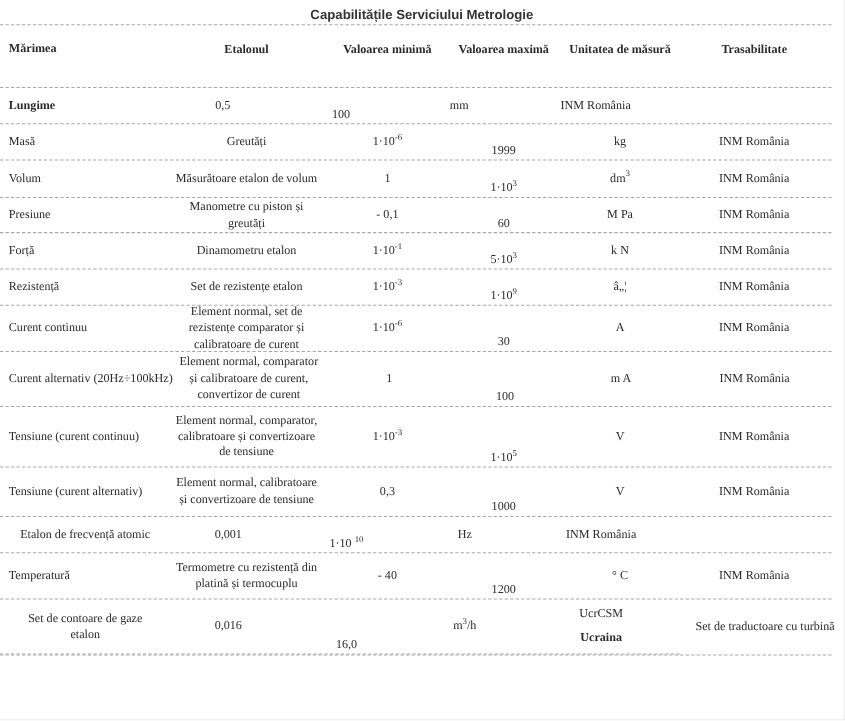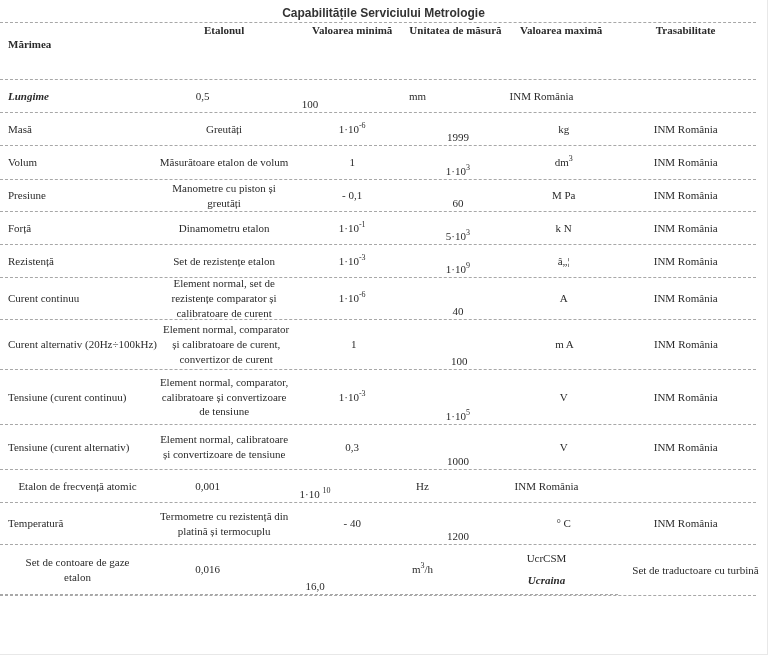--- a/index.html
+++ b/index.html
@@ -18,22 +18,22 @@
   .c{display:flex;align-items:center;justify-content:center;text-align:center;box-sizing:border-box;line-height:1.35;}
   .c1{width:150px;}
   .c2{width:155px;padding:0 12px;}
   .c3{width:105px;}
   .c4{width:110px;align-items:flex-end;}
   .c5{width:105px;}
   .c6{width:143px;}
   .marime{justify-content:flex-start;text-align:left;padding-left:8px;white-space:nowrap;}
   .hc{white-space:nowrap;}
   .hc-marime{align-items:flex-start;padding-top:14px;}
-  .hc-low{align-items:flex-start;padding-bottom:11px;}
-  .bold{font-weight:bold;font-style:italic;}
+  .hc-low{align-items:center;padding-bottom:11px;}
+  .bold{font-weight:bold;}
   sup{font-size:8px;line-height:0;}
   .h32{height:32px;}.h33{height:33px;}.h34{height:34px;}.h42{height:42px;}
   .h45{height:45px;}.h50{height:50px;}.h55{height:55px;}
   .debit-group{display:flex;border-bottom:1px dashed #a8a8a8;box-sizing:border-box;}
   .dg-right{flex:1;display:flex;flex-direction:row;}
   .subrow{display:flex;height:50px;box-sizing:border-box;}
   .sr1{border-bottom:1px dashed #a8a8a8;}
   .tras2{flex-direction:column;gap:7px;}
 </style>
 </head>
@@ -47,26 +47,26 @@
     <div class="header-row">
       <div class="c c1 marime hc hc-marime">
           <span>Mărimea</span>
         </div>
       <div class="c c2 hc hc-low">
           <span>Etalonul</span>
         </div>
       <div class="c c3 hc hc-low">
           <span>Valoarea minimă</span>
         </div>
+      <div class="c c4 hc hc-low">
+          <span>Valoarea maximă</span>
+        </div>
       <div class="c c5 hc hc-low">
           <span>Unitatea de măsură</span>
         </div>
-      <div class="c c4 hc hc-low">
-          <span>Valoarea maximă</span>
-        </div>
       <div class="c c6 hc hc-low">
           <span>Trasabilitate</span>
         </div>
     </div>
 
     <div class="row h33">
       <div class="c c1 marime">
           <span class="bold">Lungime</span>
         </div>
       <div class="c c3">
@@ -192,21 +192,21 @@
       <div class="c c1 marime">
           <span>Curent continuu</span>
         </div>
       <div class="c c2">
           <span>Element normal, set de rezistențe comparator și calibratoare de curent</span>
         </div>
       <div class="c c3">
           <span><span>1·10</span><sup>-6</sup></span>
         </div>
       <div class="c c4">
-          <span><span>40</span><sup></sup></span>
+          <span><span>30</span><sup></sup></span>
         </div>
       <div class="c c5">
           <span><span>A</span><sup></sup><span></span></span>
         </div>
       <div class="c c6">
           <span>INM România</span>
         </div>
     </div>
 
     <div class="row h50">

